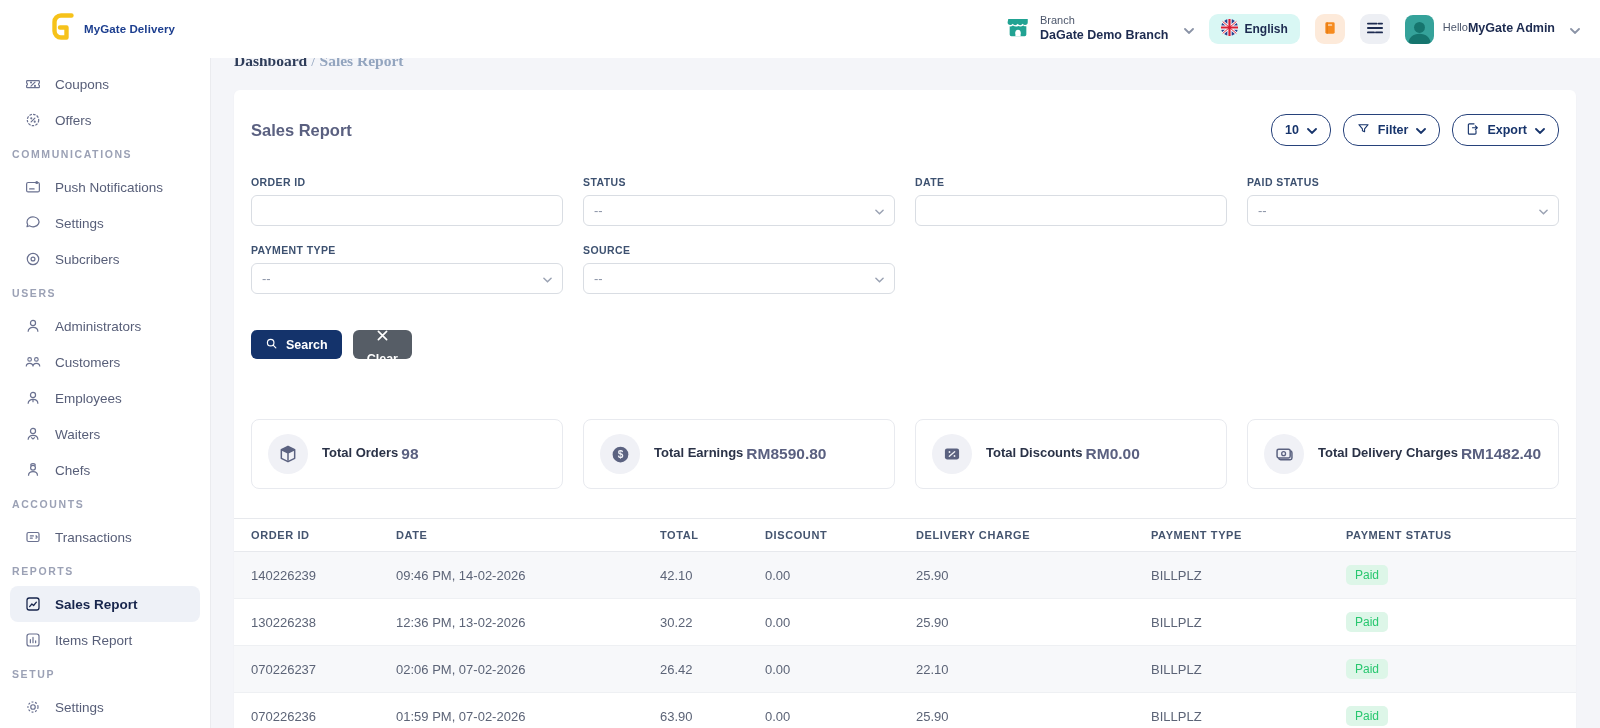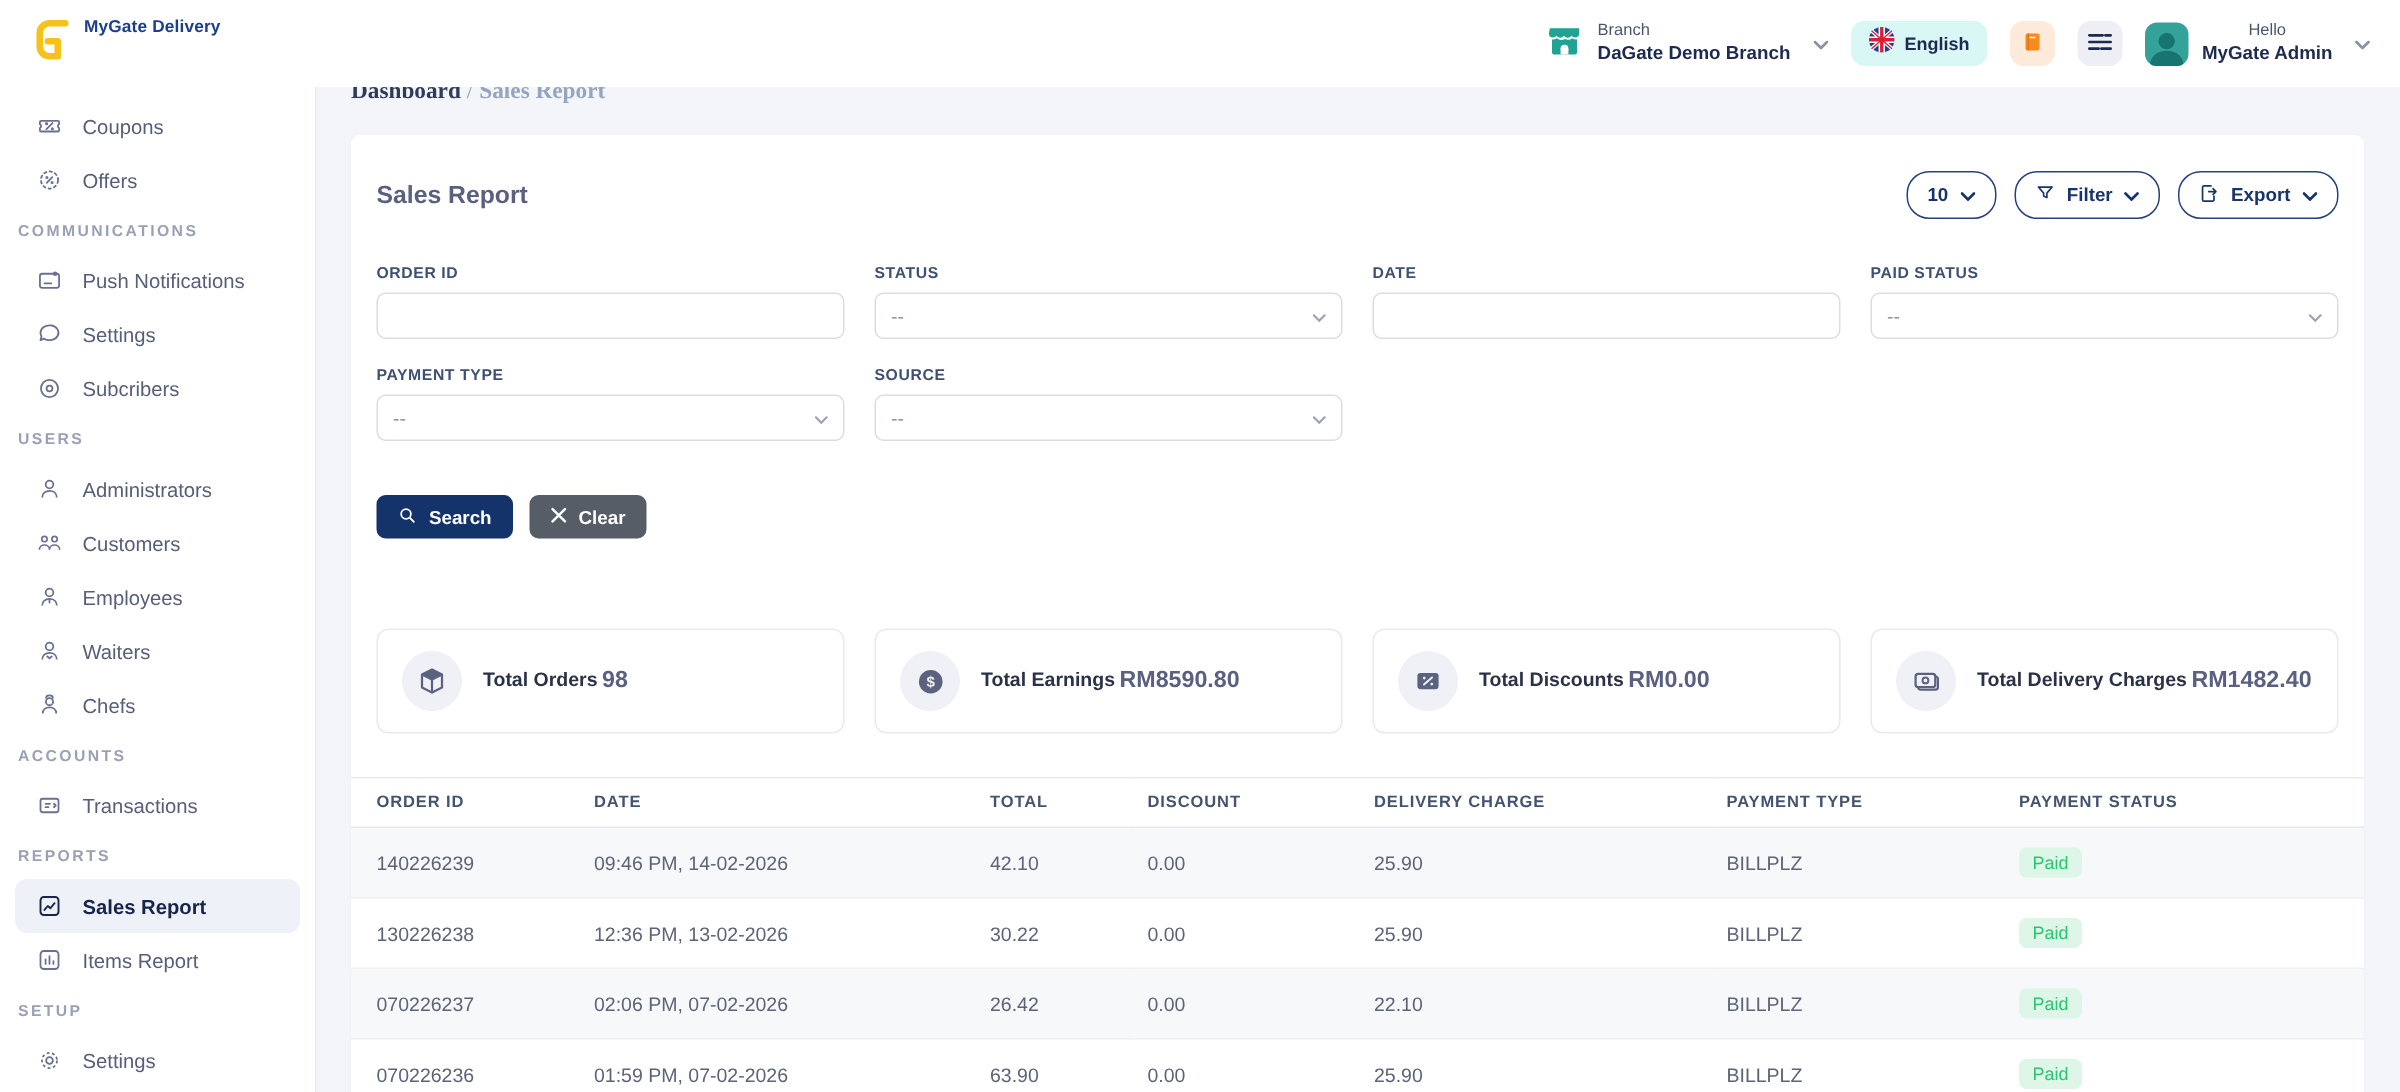--- a/index.html
+++ b/index.html
@@ -9,21 +9,21 @@
     background:#f4f5f9;
     color:#5c6477;
     position:relative;
   }
   
   .topbar {
     position:absolute; left:0; top:0; width:1600px; height:58px;
     background:#ffffff; z-index:10;
     display:flex; align-items:center;
   }
-  .logo-wrap { display:flex; align-items:flex-start; gap:7px; padding-left:22px; width:210px; }
+  .logo-wrap { display:flex; align-items:center; gap:7px; padding-left:22px; width:210px;margin-left:28px; }
   .logo-text { font-size:11.5px; font-weight:bold; color:#1c3e8f; letter-spacing:.1px; }
   .topbar-right { position:absolute; right:20px; top:0; height:58px; display:flex; align-items:center; gap:15px; }
   .branch-widget { display:flex; align-items:center; gap:9px; cursor:pointer; }
   .branch-texts { display:flex; flex-direction:column; line-height:1.25; }
   .branch-label { font-size:11px; color:#4c566b; }
   .branch-name { font-size:12.5px; font-weight:bold; color:#1d2b50; }
   .caret { display:inline-block; margin-left:6px; }
   .lang-pill {
     display:flex; align-items:center; gap:7px; background:#d9f7f4;
     border-radius:9px; height:30px; padding:0 12px; cursor:pointer;
@@ -33,21 +33,21 @@
     width:30px; height:30px; border-radius:9px; display:flex; align-items:center;
     justify-content:center; cursor:pointer; border:none;
   }
   .icon-btn.book { background:#fdeada; }
   .icon-btn.lines { background:#edeff4; }
   .avatar {
     width:29px; height:29px; border-radius:8px; background:#35a29a; overflow:hidden;
     display:flex; align-items:flex-end; justify-content:center; cursor:pointer;
   }
   .user-widget { display:flex; align-items:center; gap:9px; cursor:pointer; }
-  .user-texts { display:flex; flex-direction:column; line-height:1.25;align-items:center; }
+  .user-texts { display:flex; flex-direction:row; line-height:1.25; }
   .user-greeting { font-size:11px; color:#4c566b; }
   .user-name { font-size:12.5px; font-weight:bold; color:#1d2b50; }
 
   
   .sidebar {
     position:absolute; left:0; top:58px; width:210px; height:670px;
     background:#ffffff; z-index:6; padding-top:8px;
     box-shadow:1px 0 0 rgba(0,0,0,0.04);
   }
   .nav-section {
@@ -106,21 +106,21 @@
     font-size:13px; color:#8a93a6; background:#fff; cursor:pointer;
   }
 
   .action-row { display:flex; gap:11px; padding:0 17px; margin-top:36px; }
   .btn {
     height:29px; border:none; border-radius:6px; color:#fff; font-size:12.5px; font-weight:bold;
     display:flex; align-items:center; gap:8px; padding:0 14px; cursor:pointer;
     font-family:"Liberation Sans", sans-serif;
   }
   .btn.search { background:#14336b; }
-  .btn.clear { background:#565d66; }
+  .btn.clear { background:#565d66;flex-direction:column; }
 
   .stats-row {
     display:grid; grid-template-columns:repeat(4,1fr); column-gap:20px;
     padding:0 17px; margin-top:60px;
   }
   .stat-card {
     border:1px solid #e8eaef; border-radius:8px; background:#fff;
     display:flex; align-items:center; gap:14px; padding:14px 16px; height:70px;
   }
   .stat-ic {

